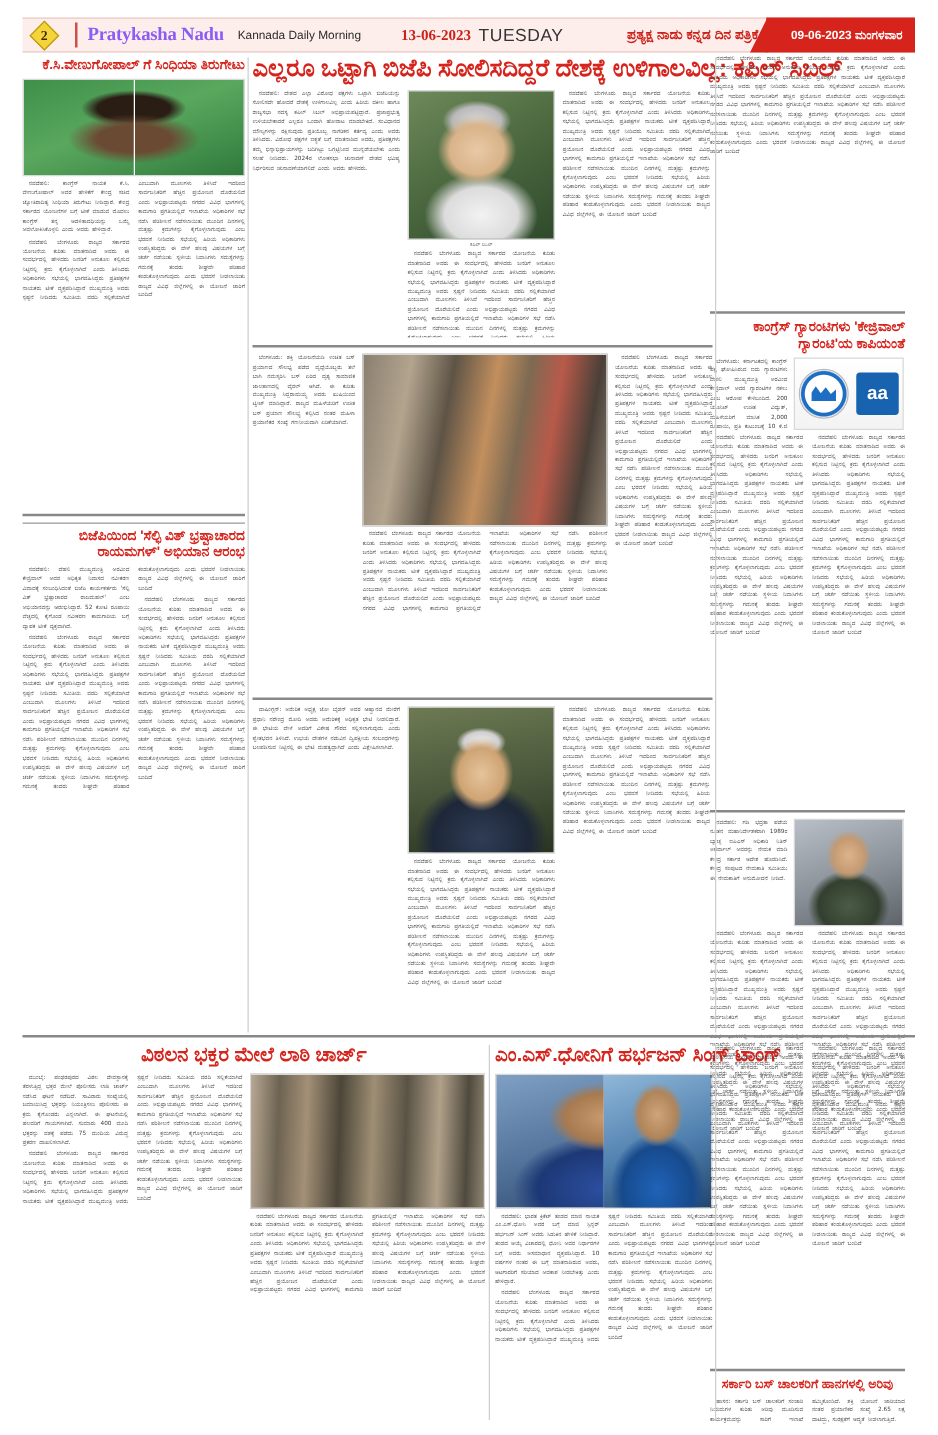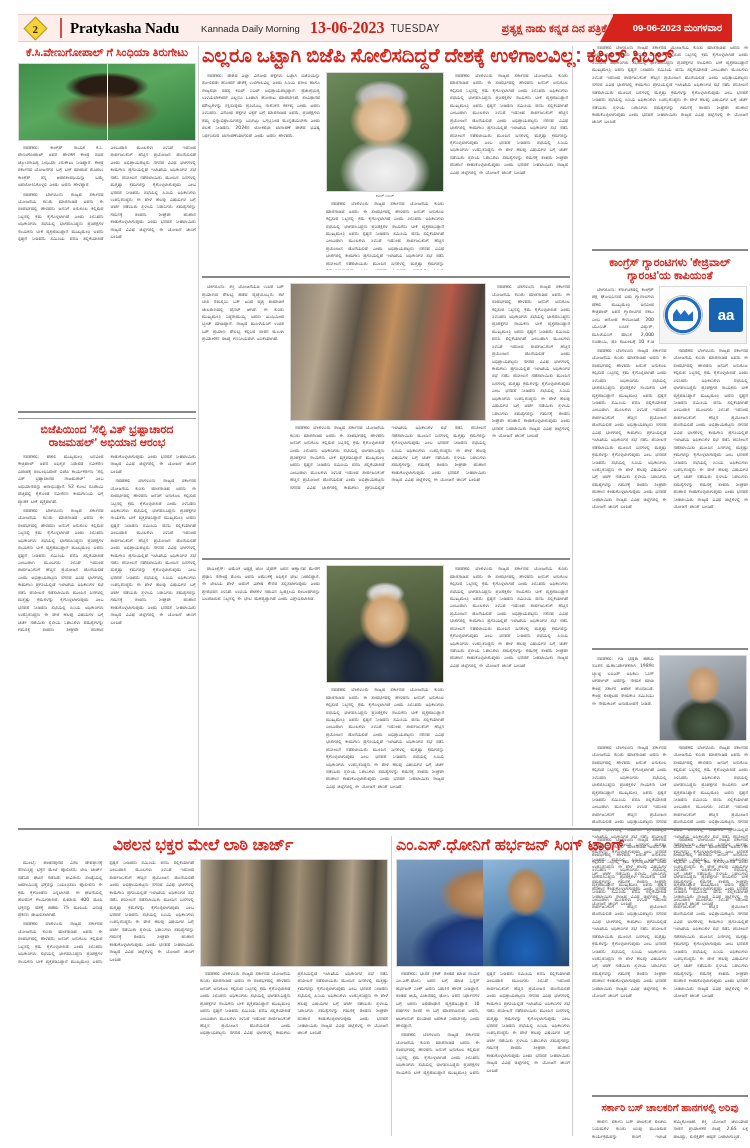--- a/index.html
+++ b/index.html
@@ -45,35 +45,35 @@
     font-size: 11px; font-weight: bold; color: #3a2d00;
     font-family: "Liberation Serif", serif;
   }
   .mh-divider {
     width: 2px; height: 20px; background: #c9524a;
     margin: 0 8px; flex: 0 0 auto;
   }
   .mh-title {
     font-family: "Liberation Serif", serif;
     font-size: 15px; font-weight: bold;
-    color: #000000; letter-spacing: -0.2px;
+    color: #8b5cf6; letter-spacing: -0.2px;
     white-space: nowrap;
   }
   .mh-sub {
     font-size: 9.5px; color: #2a2a2a;
-    margin-left: 22px; white-space: nowrap;
+    margin-left: 11px; white-space: nowrap;
     font-family: "Liberation Sans", sans-serif;
   }
   .mh-date {
     font-family: "Liberation Serif", serif;
-    font-size: 16px; font-weight: bold; color: #cc2018;
-    margin-left: 10px; white-space: nowrap;
+    font-size: 12px; font-weight: bold; color: #cc2018;
+    margin-left: 32px; white-space: nowrap;
   }
   .mh-day {
-    font-size: 10px; color: #333; margin-left: 6px;
+    font-size: 14px; color: #333; margin-left: 6px;
     letter-spacing: 0.4px; white-space: nowrap;
   }
   .mh-kn {
     margin-left: auto;
     font-size: 11px; color: #cc2018; font-weight: bold;
     white-space: nowrap; padding-right: 6px;
   }
   .mh-redtab {
     position: relative;
     background: #d6241c;
@@ -90,34 +90,34 @@
     position: absolute; left: -13px; top: 0;
     border-style: solid;
     border-width: 0 0 28px 14px;
     border-color: transparent transparent #d6241c transparent;
   }
 
   
   .col { position: absolute; }
   .colL { left: 18px;  width: 178px; }
   .colC { left: 202px; width: 368px; }
-  .colR { left: 592px; width: 156px; }
+  .colR { left: 568px; width: 156px; }
 
   
   .hl {
     color: #d6241c;
     font-weight: bold;
     line-height: 1.18;
     text-align: center;
     margin: 0 0 4px 0;
   }
   .hl-main   { font-size: 19.5px; letter-spacing: -0.2px; }
   .hl-big    { font-size: 16px; }
   .hl-med    { font-size: 13.5px; }
-  .hl-sm     { font-size: 11px; }
+  .hl-sm     { font-size: 11px; text-align: right; }
   .hl-xs     { font-size: 10px; }
   .rule-top   { border-top: 1.5px solid #999; padding-top: 4px; }
 
   
   .body-text {
     font-size: 4.6px;
     line-height: 1.62;
     color: #3c3c3c;
     text-align: justify;
     word-spacing: 1px;
@@ -254,21 +254,21 @@
       </div>
       <div class="body-text cols2" style="height:262px;">
         <p>ನವದೆಹಲಿ: ಕಾಂಗ್ರೆಸ್ ನಾಯಕ ಕೆ.ಸಿ. ವೇಣುಗೋಪಾಲ್ ಅವರ ಹೇಳಿಕೆಗೆ ಕೇಂದ್ರ ಸಚಿವ ಜ್ಯೋತಿರಾದಿತ್ಯ ಸಿಂಧಿಯಾ ತಿರುಗೇಟು ನೀಡಿದ್ದಾರೆ. ಕೇಂದ್ರ ಸರ್ಕಾರದ ಯೋಜನೆಗಳ ಬಗ್ಗೆ ಟೀಕೆ ಮಾಡುವ ಮೊದಲು ಕಾಂಗ್ರೆಸ್ ತನ್ನ ಆಡಳಿತಾವಧಿಯನ್ನು ಒಮ್ಮೆ ಅವಲೋಕಿಸಿಕೊಳ್ಳಲಿ ಎಂದು ಅವರು ಹೇಳಿದ್ದಾರೆ.</p>
         <p>ನವದೆಹಲಿ ಬೆಂಗಳೂರು ರಾಜ್ಯದ ಸರ್ಕಾರದ ಯೋಜನೆಯ ಕುರಿತು ಮಾತನಾಡಿದ ಅವರು ಈ ಸಂದರ್ಭದಲ್ಲಿ ಹೇಳಿದರು ಜನರಿಗೆ ಅನುಕೂಲ ಕಲ್ಪಿಸುವ ನಿಟ್ಟಿನಲ್ಲಿ ಕ್ರಮ ಕೈಗೊಳ್ಳಲಾಗಿದೆ ಎಂದು ತಿಳಿಸಿದರು ಅಧಿಕಾರಿಗಳು ಸಭೆಯಲ್ಲಿ ಭಾಗವಹಿಸಿದ್ದರು ಪ್ರತಿಪಕ್ಷಗಳ ನಾಯಕರು ಟೀಕೆ ವ್ಯಕ್ತಪಡಿಸಿದ್ದಾರೆ ಮುಖ್ಯಮಂತ್ರಿ ಅವರು ಸ್ಪಷ್ಟನೆ ನೀಡಿದರು ಸಮಿತಿಯ ವರದಿ ಸಲ್ಲಿಕೆಯಾಗಿದೆ ಎಂಬುದಾಗಿ ಮೂಲಗಳು ತಿಳಿಸಿವೆ ಇದರಿಂದ ಸಾರ್ವಜನಿಕರಿಗೆ ಹೆಚ್ಚಿನ ಪ್ರಯೋಜನ ದೊರೆಯಲಿದೆ ಎಂದು ಅಭಿಪ್ರಾಯಪಟ್ಟರು ನಗರದ ವಿವಿಧ ಭಾಗಗಳಲ್ಲಿ ಕಾಮಗಾರಿ ಪ್ರಗತಿಯಲ್ಲಿದೆ ಇಲಾಖೆಯ ಅಧಿಕಾರಿಗಳ ಸಭೆ ನಡೆಸಿ ಪರಿಶೀಲನೆ ನಡೆಸಲಾಯಿತು ಮುಂದಿನ ದಿನಗಳಲ್ಲಿ ಮತ್ತಷ್ಟು ಕ್ರಮಗಳನ್ನು ಕೈಗೊಳ್ಳಲಾಗುವುದು ಎಂಬ ಭರವಸೆ ನೀಡಿದರು ಸಭೆಯಲ್ಲಿ ಹಿರಿಯ ಅಧಿಕಾರಿಗಳು ಉಪಸ್ಥಿತರಿದ್ದರು ಈ ವೇಳೆ ಹಲವು ವಿಷಯಗಳ ಬಗ್ಗೆ ಚರ್ಚೆ ನಡೆಯಿತು ಸ್ಥಳೀಯ ನಿವಾಸಿಗಳು ಸಮಸ್ಯೆಗಳನ್ನು ಗಮನಕ್ಕೆ ತಂದರು ಶೀಘ್ರವೇ ಪರಿಹಾರ ಕಂಡುಕೊಳ್ಳಲಾಗುವುದು ಎಂದು ಭರವಸೆ ನೀಡಲಾಯಿತು ರಾಜ್ಯದ ವಿವಿಧ ಜಿಲ್ಲೆಗಳಲ್ಲಿ ಈ ಯೋಜನೆ ಜಾರಿಗೆ ಬಂದಿದೆ</p>
       </div>
     </div>
 
     <div class="sep-h2"></div>
 
     <div>
-      <div class="hl hl-sm rule-top">ಬಿಜೆಪಿಯಿಂದ 'ಸೆಲ್ಫಿ ವಿತ್ ಭ್ರಷ್ಟಾಚಾರದ ರಾಜಮಹಲ್' ಅಭಿಯಾನ ಆರಂಭ</div>
+      <div class="hl hl-sm rule-top">ಬಿಜೆಪಿಯಿಂದ 'ಸೆಲ್ಫಿ ವಿತ್ ಭ್ರಷ್ಟಾಚಾರದ ರಾಯಮಗಳ್' ಅಭಿಯಾನ ಆರಂಭ</div>
       <div class="body-text cols2" style="height:388px;">
         <p>ನವದೆಹಲಿ: ದೆಹಲಿ ಮುಖ್ಯಮಂತ್ರಿ ಅರವಿಂದ ಕೇಜ್ರಿವಾಲ್ ಅವರ ಅಧಿಕೃತ ನಿವಾಸದ ನವೀಕರಣ ವಿವಾದಕ್ಕೆ ಸಂಬಂಧಿಸಿದಂತೆ ಬಿಜೆಪಿ ಕಾರ್ಯಕರ್ತರು 'ಸೆಲ್ಫಿ ವಿತ್ ಭ್ರಷ್ಟಾಚಾರದ ರಾಜಮಹಲ್' ಎಂಬ ಅಭಿಯಾನವನ್ನು ಆರಂಭಿಸಿದ್ದಾರೆ. 52 ಕೋಟಿ ರೂಪಾಯಿ ವೆಚ್ಚದಲ್ಲಿ ಕೈಗೊಂಡ ನವೀಕರಣ ಕಾಮಗಾರಿಯ ಬಗ್ಗೆ ವ್ಯಾಪಕ ಟೀಕೆ ವ್ಯಕ್ತವಾಗಿದೆ.</p>
         <p>ನವದೆಹಲಿ ಬೆಂಗಳೂರು ರಾಜ್ಯದ ಸರ್ಕಾರದ ಯೋಜನೆಯ ಕುರಿತು ಮಾತನಾಡಿದ ಅವರು ಈ ಸಂದರ್ಭದಲ್ಲಿ ಹೇಳಿದರು ಜನರಿಗೆ ಅನುಕೂಲ ಕಲ್ಪಿಸುವ ನಿಟ್ಟಿನಲ್ಲಿ ಕ್ರಮ ಕೈಗೊಳ್ಳಲಾಗಿದೆ ಎಂದು ತಿಳಿಸಿದರು ಅಧಿಕಾರಿಗಳು ಸಭೆಯಲ್ಲಿ ಭಾಗವಹಿಸಿದ್ದರು ಪ್ರತಿಪಕ್ಷಗಳ ನಾಯಕರು ಟೀಕೆ ವ್ಯಕ್ತಪಡಿಸಿದ್ದಾರೆ ಮುಖ್ಯಮಂತ್ರಿ ಅವರು ಸ್ಪಷ್ಟನೆ ನೀಡಿದರು ಸಮಿತಿಯ ವರದಿ ಸಲ್ಲಿಕೆಯಾಗಿದೆ ಎಂಬುದಾಗಿ ಮೂಲಗಳು ತಿಳಿಸಿವೆ ಇದರಿಂದ ಸಾರ್ವಜನಿಕರಿಗೆ ಹೆಚ್ಚಿನ ಪ್ರಯೋಜನ ದೊರೆಯಲಿದೆ ಎಂದು ಅಭಿಪ್ರಾಯಪಟ್ಟರು ನಗರದ ವಿವಿಧ ಭಾಗಗಳಲ್ಲಿ ಕಾಮಗಾರಿ ಪ್ರಗತಿಯಲ್ಲಿದೆ ಇಲಾಖೆಯ ಅಧಿಕಾರಿಗಳ ಸಭೆ ನಡೆಸಿ ಪರಿಶೀಲನೆ ನಡೆಸಲಾಯಿತು ಮುಂದಿನ ದಿನಗಳಲ್ಲಿ ಮತ್ತಷ್ಟು ಕ್ರಮಗಳನ್ನು ಕೈಗೊಳ್ಳಲಾಗುವುದು ಎಂಬ ಭರವಸೆ ನೀಡಿದರು ಸಭೆಯಲ್ಲಿ ಹಿರಿಯ ಅಧಿಕಾರಿಗಳು ಉಪಸ್ಥಿತರಿದ್ದರು ಈ ವೇಳೆ ಹಲವು ವಿಷಯಗಳ ಬಗ್ಗೆ ಚರ್ಚೆ ನಡೆಯಿತು ಸ್ಥಳೀಯ ನಿವಾಸಿಗಳು ಸಮಸ್ಯೆಗಳನ್ನು ಗಮನಕ್ಕೆ ತಂದರು ಶೀಘ್ರವೇ ಪರಿಹಾರ ಕಂಡುಕೊಳ್ಳಲಾಗುವುದು ಎಂದು ಭರವಸೆ ನೀಡಲಾಯಿತು ರಾಜ್ಯದ ವಿವಿಧ ಜಿಲ್ಲೆಗಳಲ್ಲಿ ಈ ಯೋಜನೆ ಜಾರಿಗೆ ಬಂದಿದೆ</p>
         <p>ನವದೆಹಲಿ ಬೆಂಗಳೂರು ರಾಜ್ಯದ ಸರ್ಕಾರದ ಯೋಜನೆಯ ಕುರಿತು ಮಾತನಾಡಿದ ಅವರು ಈ ಸಂದರ್ಭದಲ್ಲಿ ಹೇಳಿದರು ಜನರಿಗೆ ಅನುಕೂಲ ಕಲ್ಪಿಸುವ ನಿಟ್ಟಿನಲ್ಲಿ ಕ್ರಮ ಕೈಗೊಳ್ಳಲಾಗಿದೆ ಎಂದು ತಿಳಿಸಿದರು ಅಧಿಕಾರಿಗಳು ಸಭೆಯಲ್ಲಿ ಭಾಗವಹಿಸಿದ್ದರು ಪ್ರತಿಪಕ್ಷಗಳ ನಾಯಕರು ಟೀಕೆ ವ್ಯಕ್ತಪಡಿಸಿದ್ದಾರೆ ಮುಖ್ಯಮಂತ್ರಿ ಅವರು ಸ್ಪಷ್ಟನೆ ನೀಡಿದರು ಸಮಿತಿಯ ವರದಿ ಸಲ್ಲಿಕೆಯಾಗಿದೆ ಎಂಬುದಾಗಿ ಮೂಲಗಳು ತಿಳಿಸಿವೆ ಇದರಿಂದ ಸಾರ್ವಜನಿಕರಿಗೆ ಹೆಚ್ಚಿನ ಪ್ರಯೋಜನ ದೊರೆಯಲಿದೆ ಎಂದು ಅಭಿಪ್ರಾಯಪಟ್ಟರು ನಗರದ ವಿವಿಧ ಭಾಗಗಳಲ್ಲಿ ಕಾಮಗಾರಿ ಪ್ರಗತಿಯಲ್ಲಿದೆ ಇಲಾಖೆಯ ಅಧಿಕಾರಿಗಳ ಸಭೆ ನಡೆಸಿ ಪರಿಶೀಲನೆ ನಡೆಸಲಾಯಿತು ಮುಂದಿನ ದಿನಗಳಲ್ಲಿ ಮತ್ತಷ್ಟು ಕ್ರಮಗಳನ್ನು ಕೈಗೊಳ್ಳಲಾಗುವುದು ಎಂಬ ಭರವಸೆ ನೀಡಿದರು ಸಭೆಯಲ್ಲಿ ಹಿರಿಯ ಅಧಿಕಾರಿಗಳು ಉಪಸ್ಥಿತರಿದ್ದರು ಈ ವೇಳೆ ಹಲವು ವಿಷಯಗಳ ಬಗ್ಗೆ ಚರ್ಚೆ ನಡೆಯಿತು ಸ್ಥಳೀಯ ನಿವಾಸಿಗಳು ಸಮಸ್ಯೆಗಳನ್ನು ಗಮನಕ್ಕೆ ತಂದರು ಶೀಘ್ರವೇ ಪರಿಹಾರ ಕಂಡುಕೊಳ್ಳಲಾಗುವುದು ಎಂದು ಭರವಸೆ ನೀಡಲಾಯಿತು ರಾಜ್ಯದ ವಿವಿಧ ಜಿಲ್ಲೆಗಳಲ್ಲಿ ಈ ಯೋಜನೆ ಜಾರಿಗೆ ಬಂದಿದೆ</p>
       </div>
     </div>
   </div>
 
   <div class="col colC" style="top:44px;">
 

